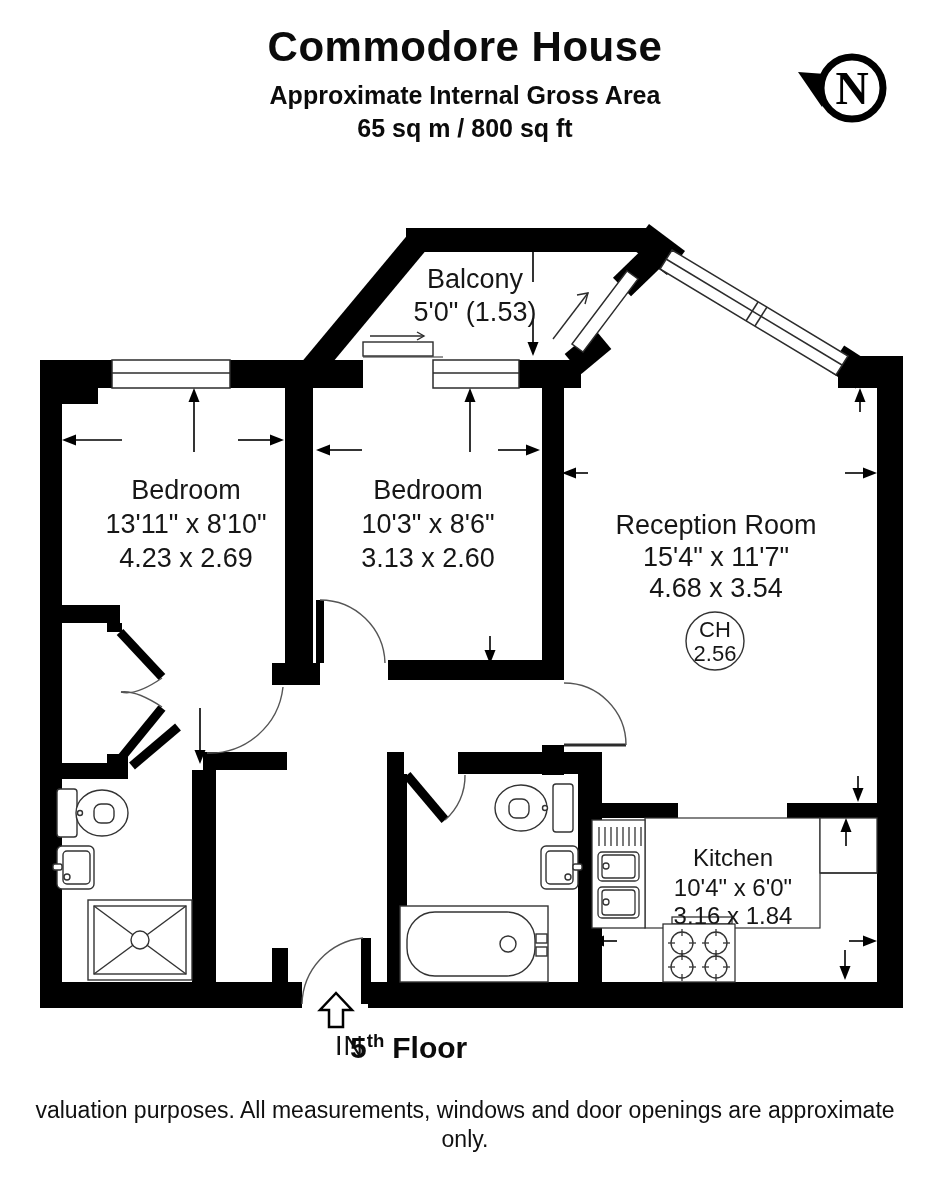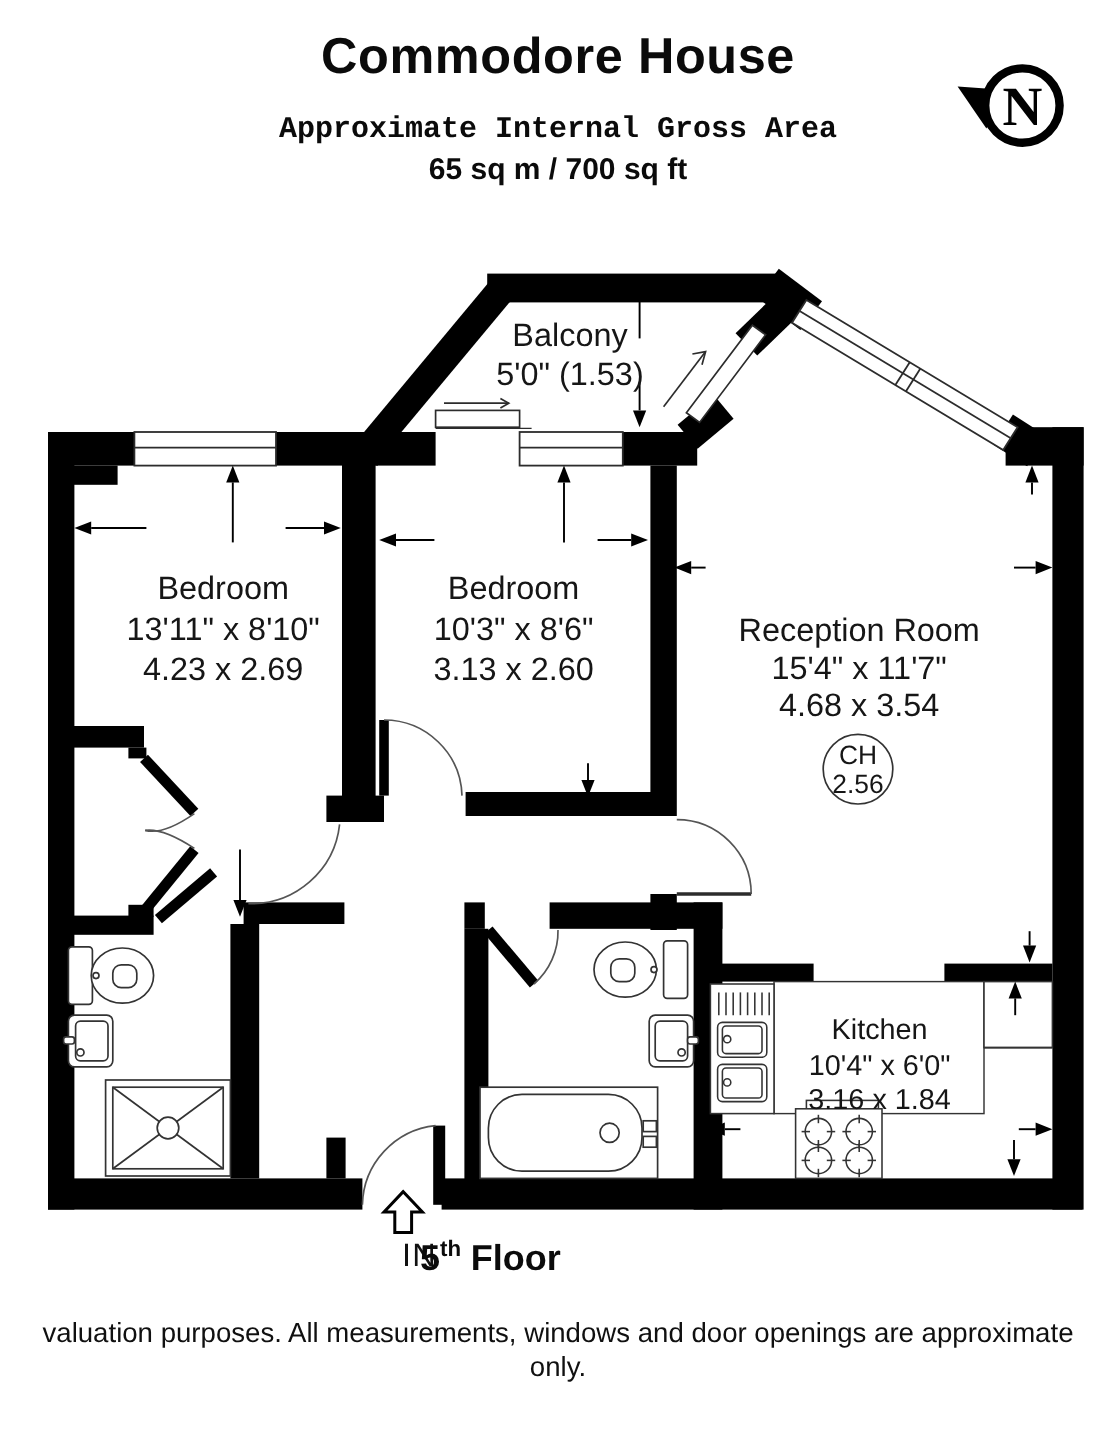--- a/index.html
+++ b/index.html
@@ -2,21 +2,21 @@
 <html><head>
 <meta charset="utf-8">
 <style>
   * { margin:0; padding:0; box-sizing:border-box; }
   html,body { width:930px; height:1200px; background:#fff; font-family:"Liberation Sans", sans-serif; }
   #page { position:relative; width:930px; height:1200px; background:#fff; overflow:hidden; }
 
   .header { position:absolute; top:24px; left:0; width:930px; text-align:center; color:#0b0b0b; }
   .title { font-size:42px; font-weight:bold; letter-spacing:.5px; line-height:46px; }
   .subtitle { font-size:34px; font-weight:normal; line-height:42px; letter-spacing:1px; }
-  .area-title { margin-top:22px; font-size:25px; font-weight:bold; line-height:32px;font-family:Liberation Mono, monospace; }
+  .area-title { margin-top:9px; font-size:25px; font-weight:bold; line-height:32px; }
   .area-value { font-size:25px; font-weight:bold; line-height:34px; }
 
   svg text { font-family:"Liberation Sans", sans-serif; }
   .room-label { font-size:27px; fill:#161616; }
   .room-label-small { font-size:24px; fill:#161616; }
   .ch-label { font-size:22px; fill:#161616; }
 
   .in-label { position:absolute; left:308px; top:1031px; width:56px; text-align:right;
               font-size:27px; color:#111; letter-spacing:1px; }
   .floor-label { position:absolute; left:350px; top:1030px; width:240px; text-align:left;
@@ -28,21 +28,21 @@
                 font-size:23px; line-height:29px; color:#101010; }
 </style>
 </head>
 <body>
 
 <div id="page">
 
   <div class="header">
     <div class="title">Commodore House</div>
     <div class="area-title">Approximate Internal Gross Area</div>
-    <div class="area-value">65 sq m / 700 sq ft</div>
+    <div class="area-value">65 sq m / 800 sq ft</div>
   </div>
 
   <svg style="position:absolute;left:775px;top:45px" width="140" height="105" viewBox="0 0 140 105">
     <polygon points="23,27 64,30 47,62" fill="#000"></polygon>
     <circle cx="77" cy="43" r="31" fill="#fff" stroke="#000" stroke-width="7"></circle>
     <text x="77" y="59" text-anchor="middle" font-size="46" font-weight="bold" style="font-family:'Liberation Serif', serif">N</text>
   </svg>
 
   <svg style="position:absolute;left:0;top:0" width="930" height="1200" viewBox="0 0 930 1200" fill="none">
 

